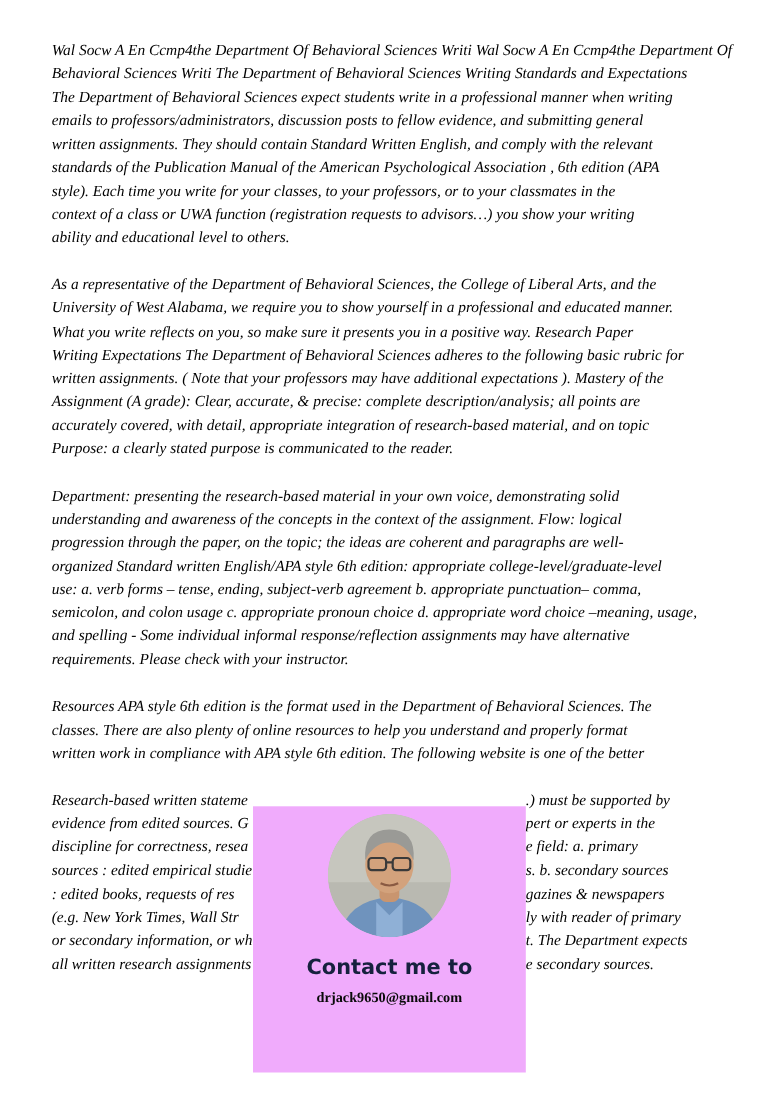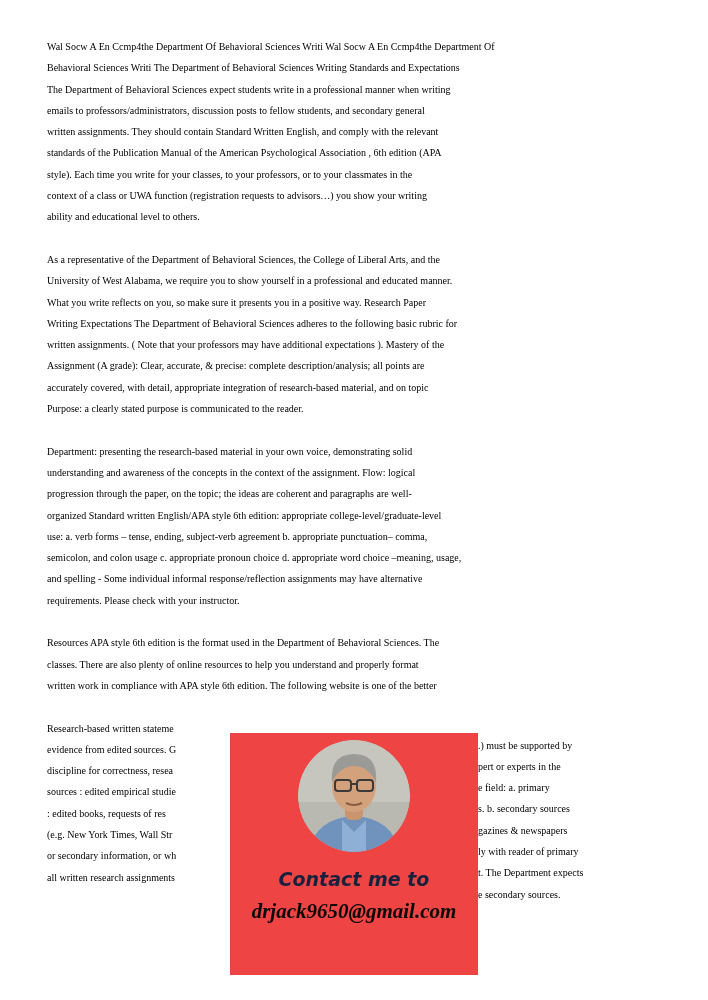--- a/index.html
+++ b/index.html
@@ -3,53 +3,53 @@
 <meta charset="utf-8">
 <style>
   html,body{margin:0;padding:0;}
   body{
     width:708px;height:1000px;position:relative;background:#ffffff;
     font-family:"Liberation Serif","DejaVu Serif",serif;
     overflow:hidden;
   }
   .document{
     position:absolute;left:47px;top:36px;width:615px;
-    font-size:10px;line-height:21.3px;color:#000000;
+    font-size:14px;line-height:21.3px;color:#000000;font-style:italic;
   }
   .paragraph{margin:0 0 21.3px 0;}
   .line{position:relative;white-space:nowrap;height:21.3px;}
-  .frag-right{position:absolute;left:431px;top:17px;white-space:nowrap;}
+  .frag-right{position:absolute;left:431px;top:0;white-space:nowrap;}
   .overlay{
     position:absolute;left:230px;top:733px;width:248px;height:242px;
     display:flex;flex-direction:column;align-items:center;
     box-sizing:border-box;padding-top:7px;
   }
   .avatar-wrap{
     width:112px;height:112px;border-radius:50%;overflow:hidden;flex:0 0 auto;
   }
   .contact-heading{
     margin-top:14px;text-align:center;
     font-family:"DejaVu Sans","Liberation Sans",sans-serif;
     font-weight:bold;font-size:19px;line-height:27px;color:#16213e;
   }
   .contact-email{
     margin-top:6px;text-align:center;
     font-family:"Liberation Serif","DejaVu Serif",serif;
-    font-weight:bold;font-size:21px;color:#0a0a0a;
+    font-weight:bold;font-size:13px;color:#0a0a0a;
   }
 </style>
 </head>
 <body>
 
 <div class="document">
     <div class="paragraph">
       <div class="line">Wal Socw A En Ccmp4the Department Of Behavioral Sciences Writi Wal Socw A En Ccmp4the Department Of</div>
       <div class="line">Behavioral Sciences Writi The Department of Behavioral Sciences Writing Standards and Expectations</div>
       <div class="line">The Department of Behavioral Sciences expect students write in a professional manner when writing</div>
-      <div class="line">emails to professors/administrators, discussion posts to fellow students, and secondary general</div>
+      <div class="line">emails to professors/administrators, discussion posts to fellow evidence, and submitting general</div>
       <div class="line">written assignments. They should contain Standard Written English, and comply with the relevant</div>
       <div class="line">standards of the Publication Manual of the American Psychological Association , 6th edition (APA</div>
       <div class="line">style). Each time you write for your classes, to your professors, or to your classmates in the</div>
       <div class="line">context of a class or UWA function (registration requests to advisors…) you show your writing</div>
       <div class="line">ability and educational level to others.</div>
     </div>
     <div class="paragraph">
       <div class="line">As a representative of the Department of Behavioral Sciences, the College of Liberal Arts, and the</div>
       <div class="line">University of West Alabama, we require you to show yourself in a professional and educated manner.</div>
       <div class="line">What you write reflects on you, so make sure it presents you in a positive way. Research Paper</div>
@@ -79,21 +79,21 @@
       <div class="line"><span>evidence from edited sources. G</span><span class="frag-right">pert or experts in the</span></div>
       <div class="line"><span>discipline for correctness, resea</span><span class="frag-right">e field: a. primary</span></div>
       <div class="line"><span>sources : edited empirical studie</span><span class="frag-right">s. b. secondary sources</span></div>
       <div class="line"><span>: edited books, requests of res</span><span class="frag-right">gazines &amp; newspapers</span></div>
       <div class="line"><span>(e.g. New York Times, Wall Str</span><span class="frag-right">ly with reader of primary</span></div>
       <div class="line"><span>or secondary information, or wh</span><span class="frag-right">t. The Department expects</span></div>
       <div class="line"><span>all written research assignments</span><span class="frag-right">e secondary sources.</span></div>
     </div>
   </div>
 
-<div class="overlay" style="background: #ef4444; font-style: italic;">
+<div class="overlay" style="background: #f0abfc;">
   <div class="avatar-wrap">
     <svg viewBox="0 0 112 112" width="112" height="112">
       <defs>
           <clipPath id="avclip">
             <circle cx="56" cy="56" r="56"></circle>
           </clipPath>
         </defs>
       <g clip-path="url(#avclip)">
         <rect width="112" height="112" fill="#b9b9b1"></rect>
         <rect width="112" height="62" fill="#c6c6be"></rect>

